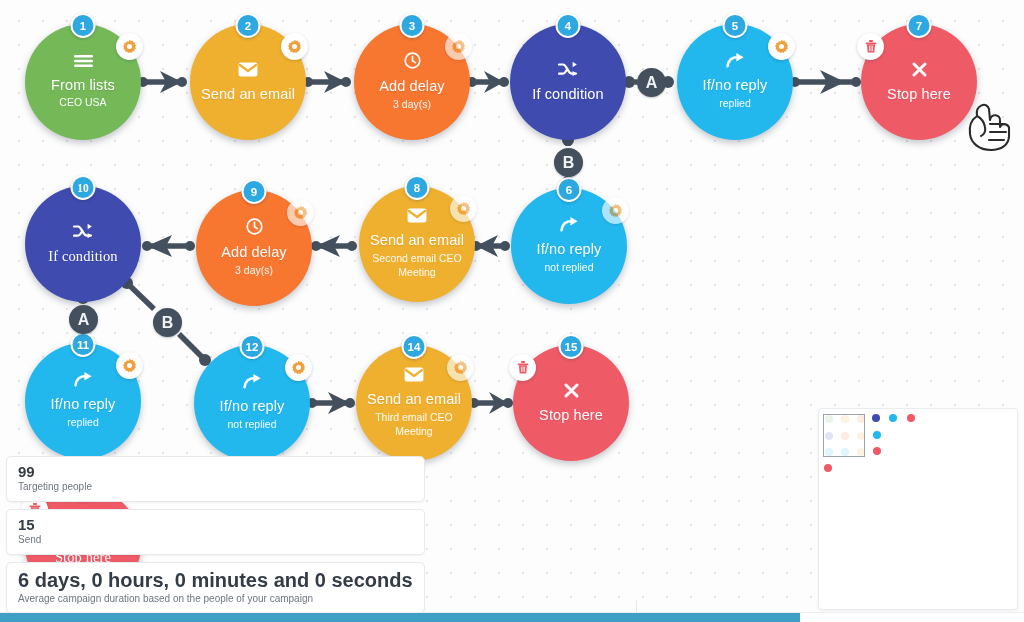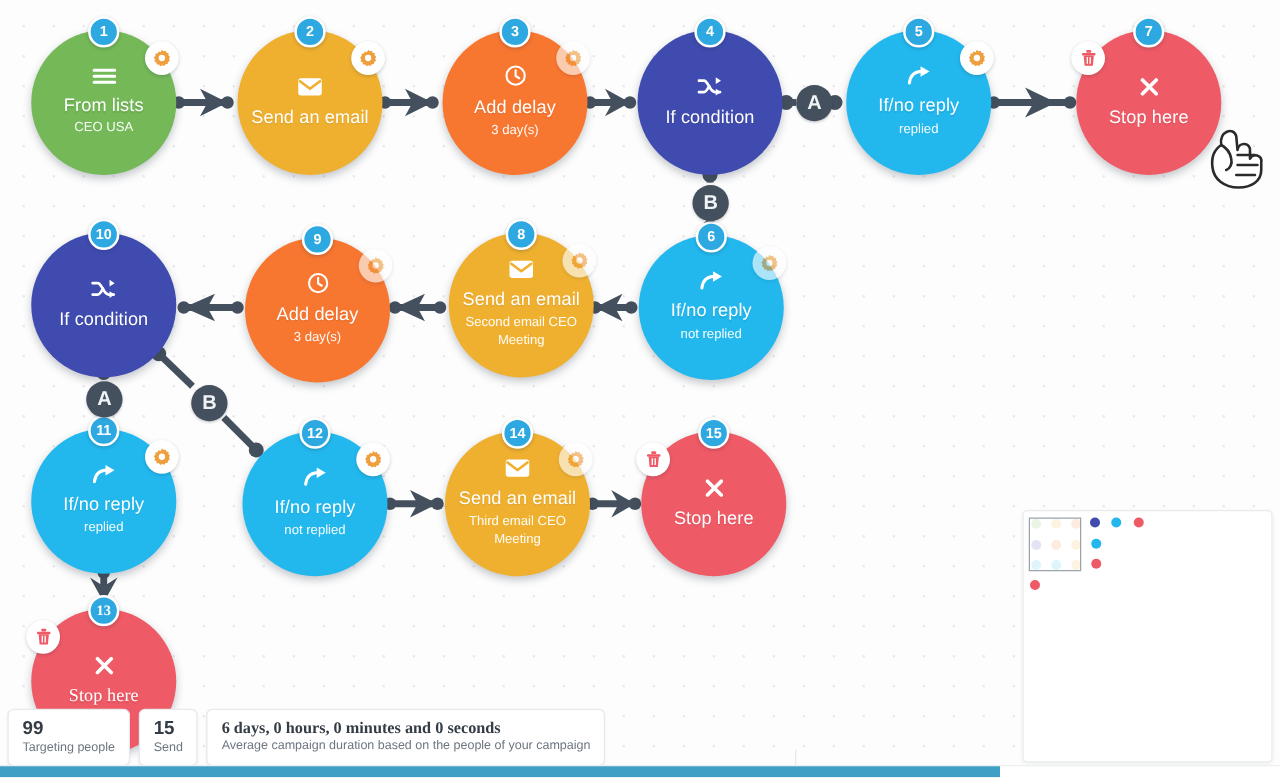--- a/index.html
+++ b/index.html
@@ -103,32 +103,33 @@
     z-index: 6;
     box-shadow: 0 1px 2px rgba(20,30,45,.25);
   }
 
   
   #stats {
     position: absolute;
     left: 6px; bottom: 9px;
     display: flex; align-items: stretch; gap: 7px;
     z-index: 20;
+    flex-direction: column;
   }
   .stat-card {
     background: #ffffff;
     border: 1px solid #e7e9ec;
     border-radius: 5px;
     padding: 6px 11px 7px 11px;
     box-shadow: 0 1px 2px rgba(40,50,70,.06);
     display: flex; flex-direction: column; justify-content: center;
   }
   .stat-big { font-size: 15px; font-weight: 700; color: #343c46; line-height: 1.15; }
   .stat-small { font-size: 10px; color: #6d7681; line-height: 1.25; margin-top: 1px; }
-  .stat-card.wide .stat-big { font-size: 13px; font-family: Liberation Serif, serif; }
+  .stat-card.wide .stat-big { font-size: 20px; }
 
   
   #minimap {
     position: absolute;
     right: 6px; bottom: 12px;
     width: 200px; height: 202px;
     background: #ffffff;
     border: 1px solid #e9ebee;
     border-radius: 4px;
     box-shadow: 0 1px 3px rgba(40,50,70,.07);
@@ -369,21 +370,21 @@
             <svg width="14" height="15" viewBox="0 0 14 15">
               <rect x="1.6" y="3.4" width="10.8" height="1.9" rx=".8" fill="currentColor"></rect>
               <path d="M2.9 5.3 L3.7 13.6 H10.3 L11.1 5.3 Z" fill="currentColor"></path>
               <rect x="5" y="1" width="4" height="2.1" rx=".8" fill="currentColor"></rect>
               <rect x="5.3" y="6.6" width="1.1" height="5.4" fill="#fff"></rect>
               <rect x="7.6" y="6.6" width="1.1" height="5.4" fill="#fff"></rect>
             </svg>
           </span>
         </div>
       </div>
-      <div class="node" style="left: 25px; top: 186px; width: 116px; height: 116px; background: rgb(63, 75, 174);">
+      <div class="node" style="left: 25px; top: 186px; width: 116px; height: 116px; background: rgb(63, 75, 174); font-family: Liberation Serif, serif;">
         <div class="badge">10</div>
         <div class="n-icon">
           <svg width="20" height="16" viewBox="0 0 20 16">
             <path d="M1 3.5 H5.2 C7 3.5 8 6 9.6 8.6 C11 11 12.2 12.6 14 12.6 H18" fill="none" stroke="#fff" stroke-width="2.2" stroke-linecap="round"></path>
             <path d="M1 12.6 H5.2 C7 12.6 8 10.2 9.3 8" fill="none" stroke="#fff" stroke-width="2.2" stroke-linecap="round"></path>
             <path d="M14.6 0.8 L18.8 3.5 L14.6 6.2" fill="#fff"></path>
             <path d="M14.6 9.9 L18.8 12.6 L14.6 15.3" fill="#fff"></path>
           </svg>
         </div>
         <div class="n-title">If condition</div>

